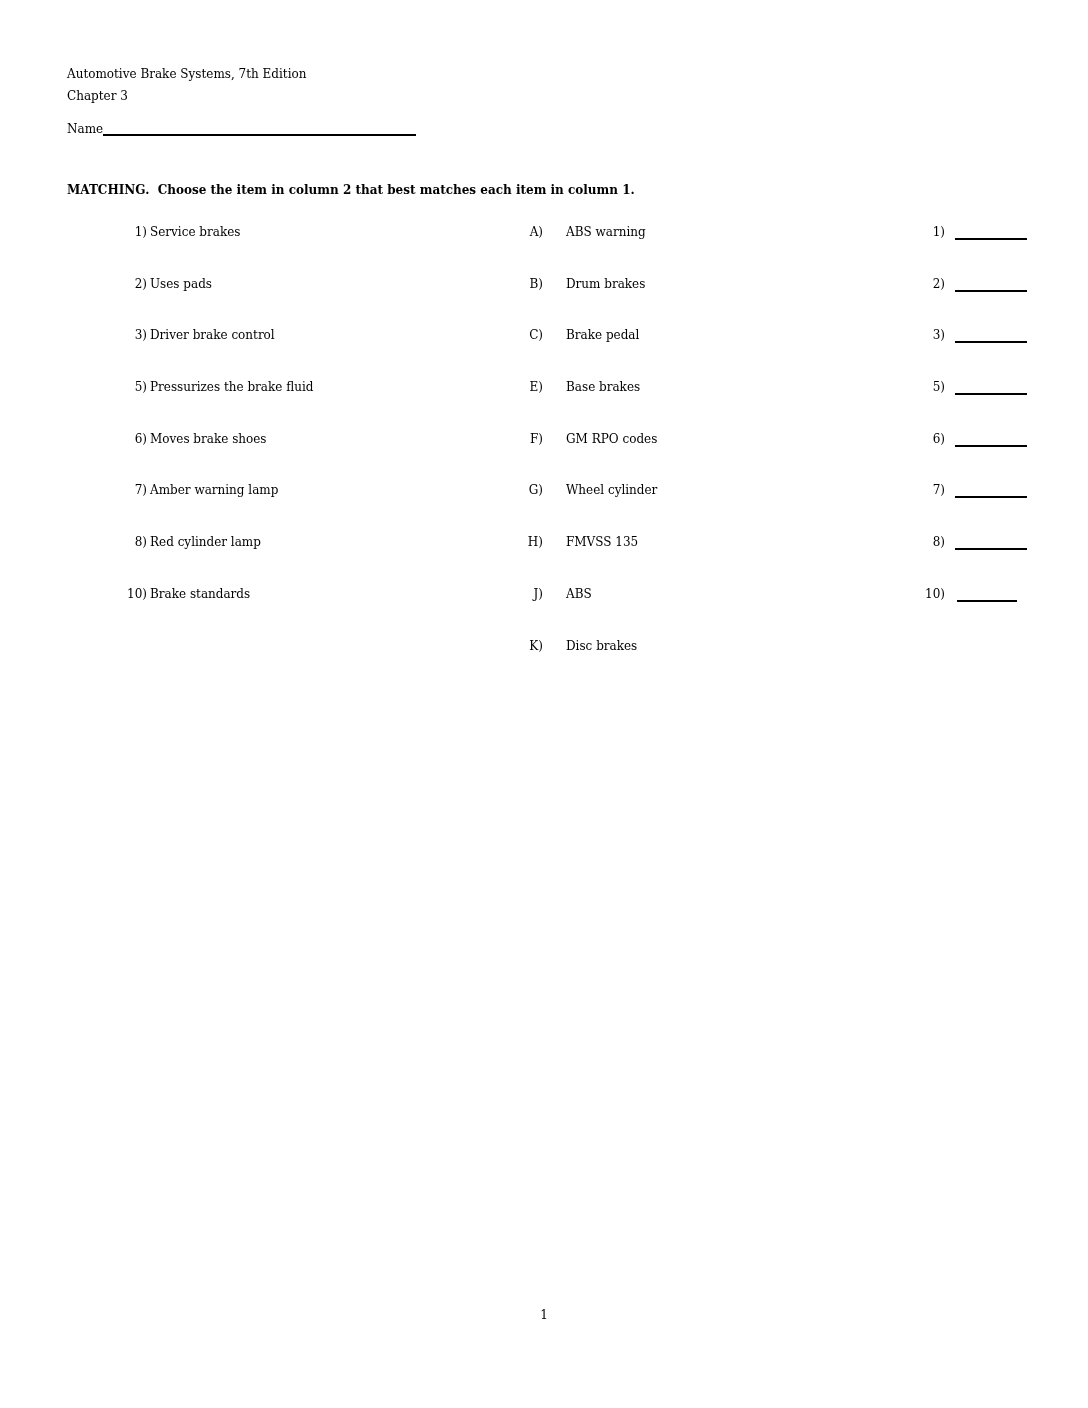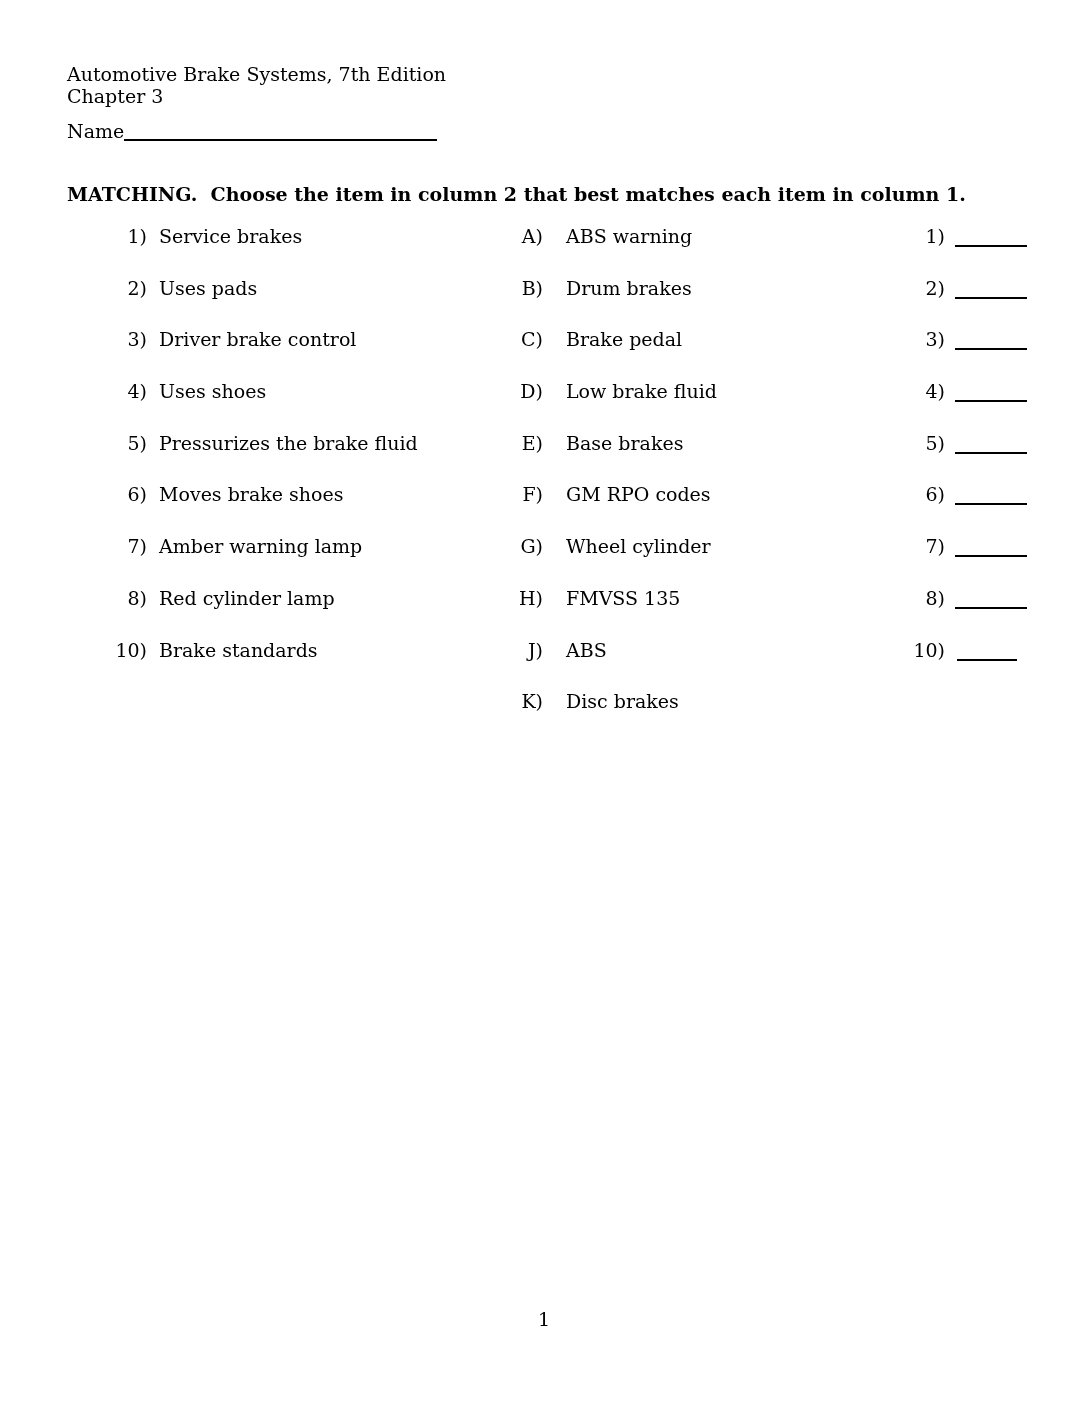--- a/index.html
+++ b/index.html
@@ -7,21 +7,21 @@
     padding: 0;
     background: #ffffff;
   }
   .page {
     position: relative;
     width: 1088px;
     height: 1408px;
     background: #ffffff;
     color: #000000;
     font-family: "DejaVu Serif", serif;
-    font-size: 19px;
+    font-size: 12px;
     overflow: hidden;
   }
   .doc-header {
     position: absolute;
     top: 63px;
     left: 67px;
     line-height: 22px;
   }
   .name-row {
     position: absolute;
@@ -57,21 +57,21 @@
     position: absolute;
     left: 100px;
     top: 0;
     white-space: nowrap;
   }
   .c1 .num {
     display: inline-block;
     width: 47px;
     text-align: right;
   }
-  .c1 .label { margin-left: 12px; }
+  .c1 .label { margin-left: 3px; }
   .c2 {
     position: absolute;
     left: 496px;
     top: 0;
     white-space: nowrap;
   }
   .c2 .letter {
     display: inline-block;
     width: 47px;
     text-align: right;
@@ -153,31 +153,20 @@
         <span class="num">3)</span><span class="label">Driver brake control</span>
       </div>
       <div class="c2">
         <span class="letter">C)</span><span class="label">Brake pedal</span>
       </div>
       <div class="c3">
         <span class="num">3)</span><span class="blank"></span>
       </div>
     </div>
 
-    <div class="m-row">
-      <div class="c1">
-        <span class="num">4)</span><span class="label">Uses shoes</span>
-      </div>
-      <div class="c2">
-        <span class="letter">D)</span><span class="label">Low brake fluid</span>
-      </div>
-      <div class="c3">
-        <span class="num">4)</span><span class="blank"></span>
-      </div>
-    </div>
 
     <div class="m-row">
       <div class="c1">
         <span class="num">5)</span><span class="label">Pressurizes the brake fluid</span>
       </div>
       <div class="c2">
         <span class="letter">E)</span><span class="label">Base brakes</span>
       </div>
       <div class="c3">
         <span class="num">5)</span><span class="blank"></span>

